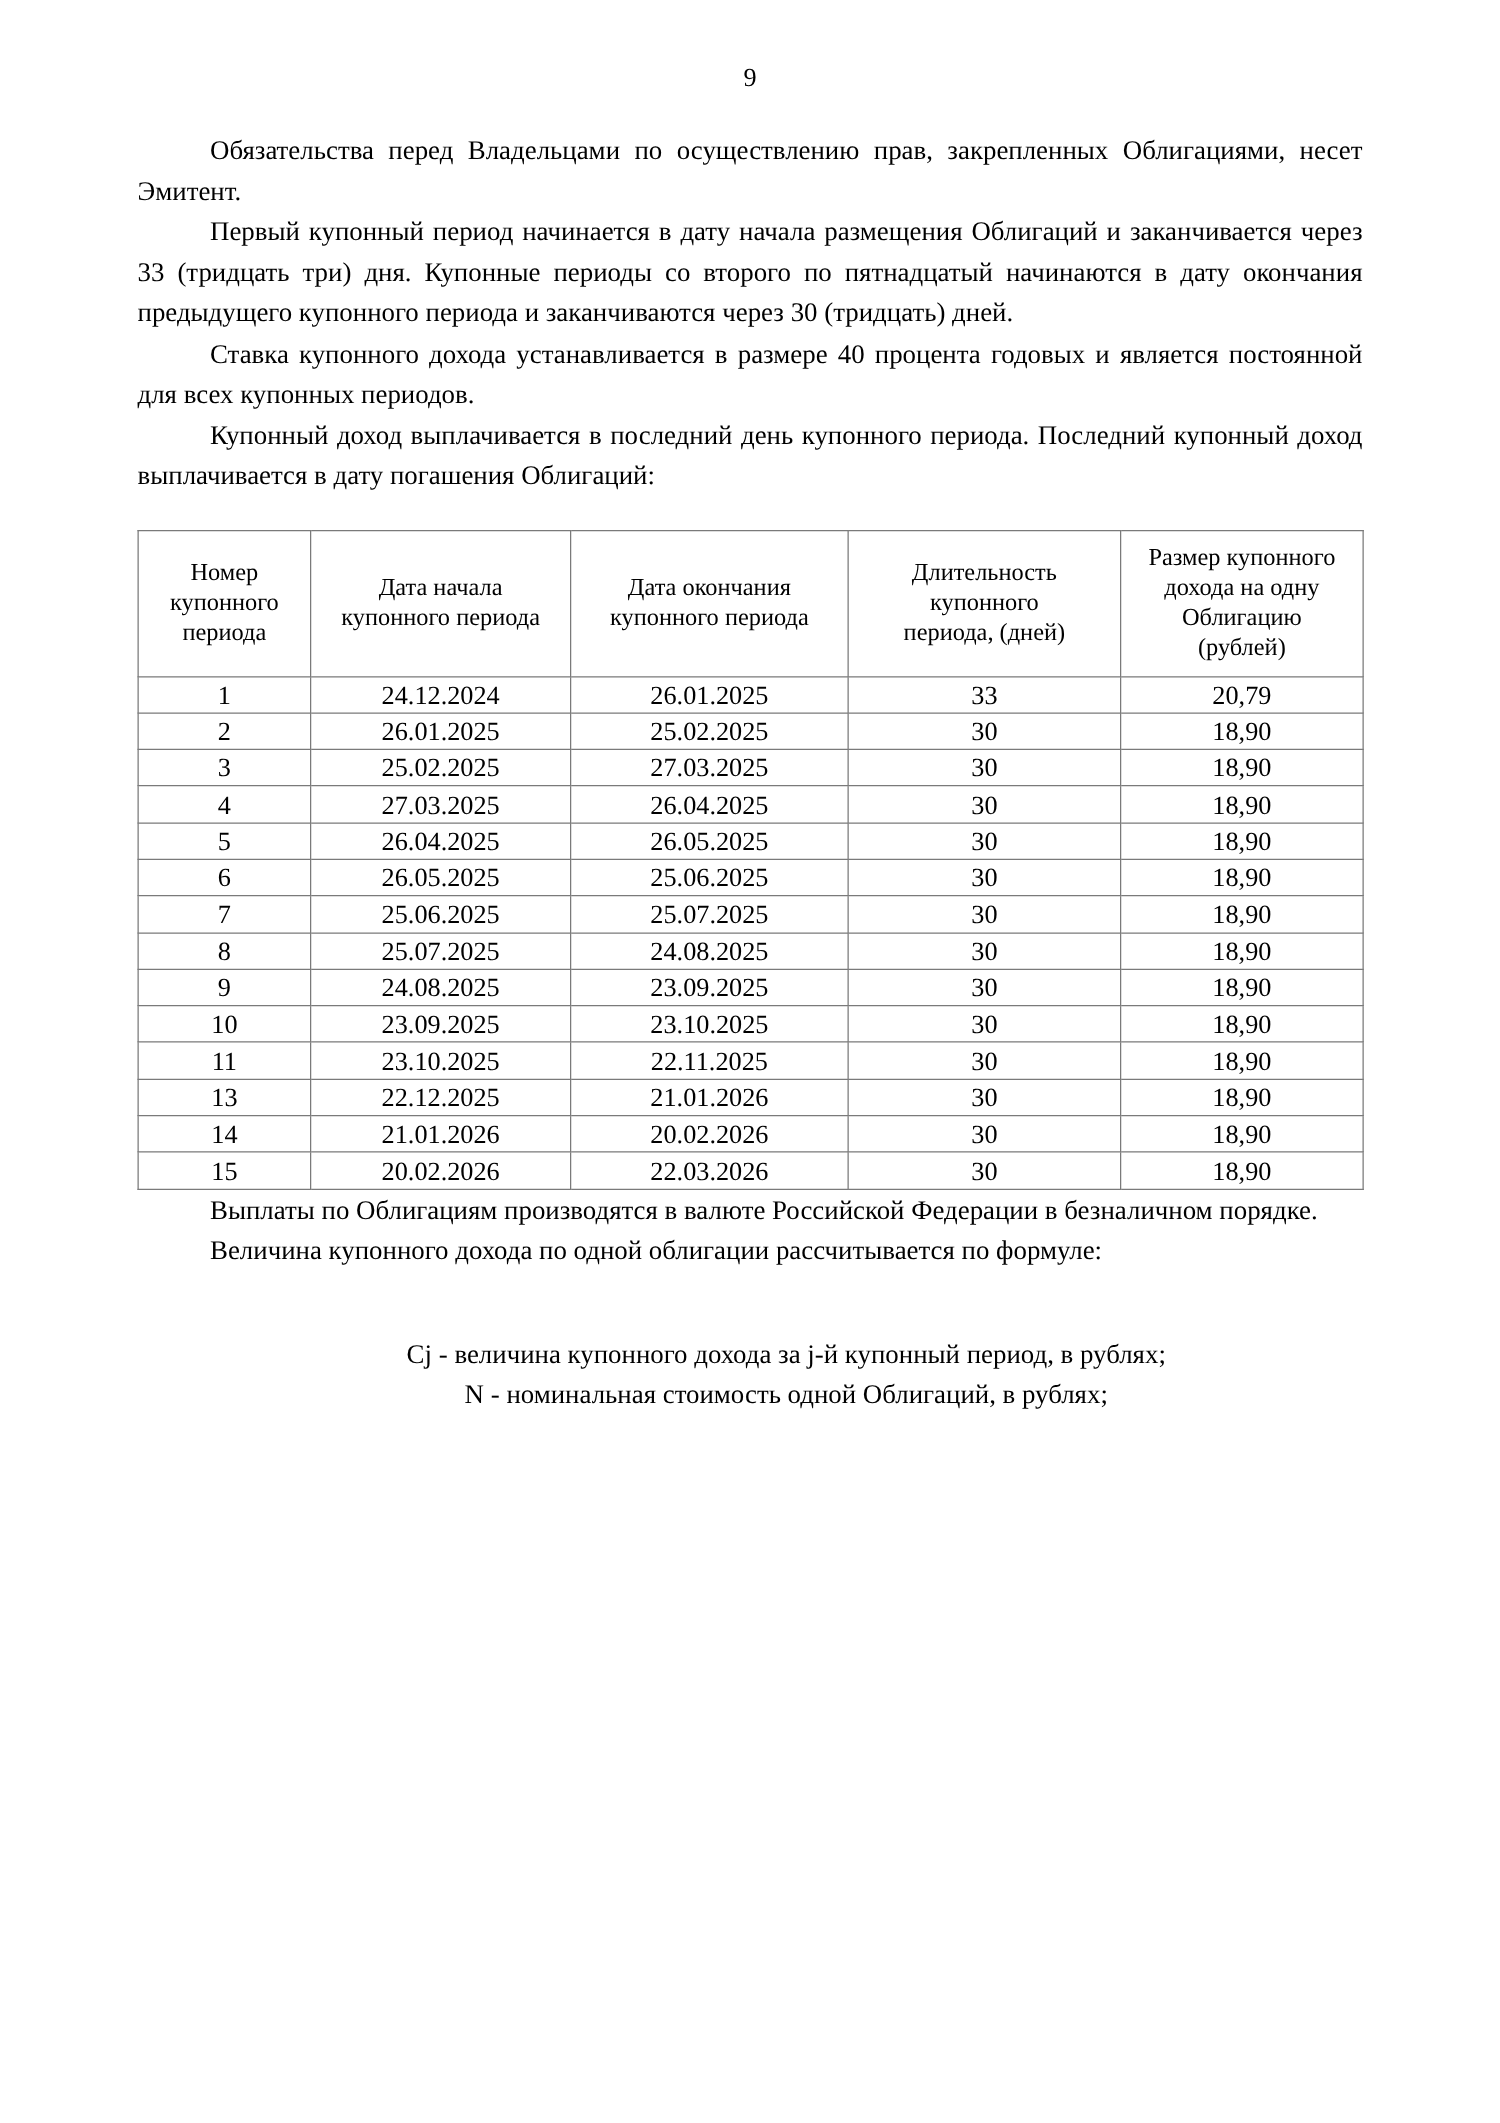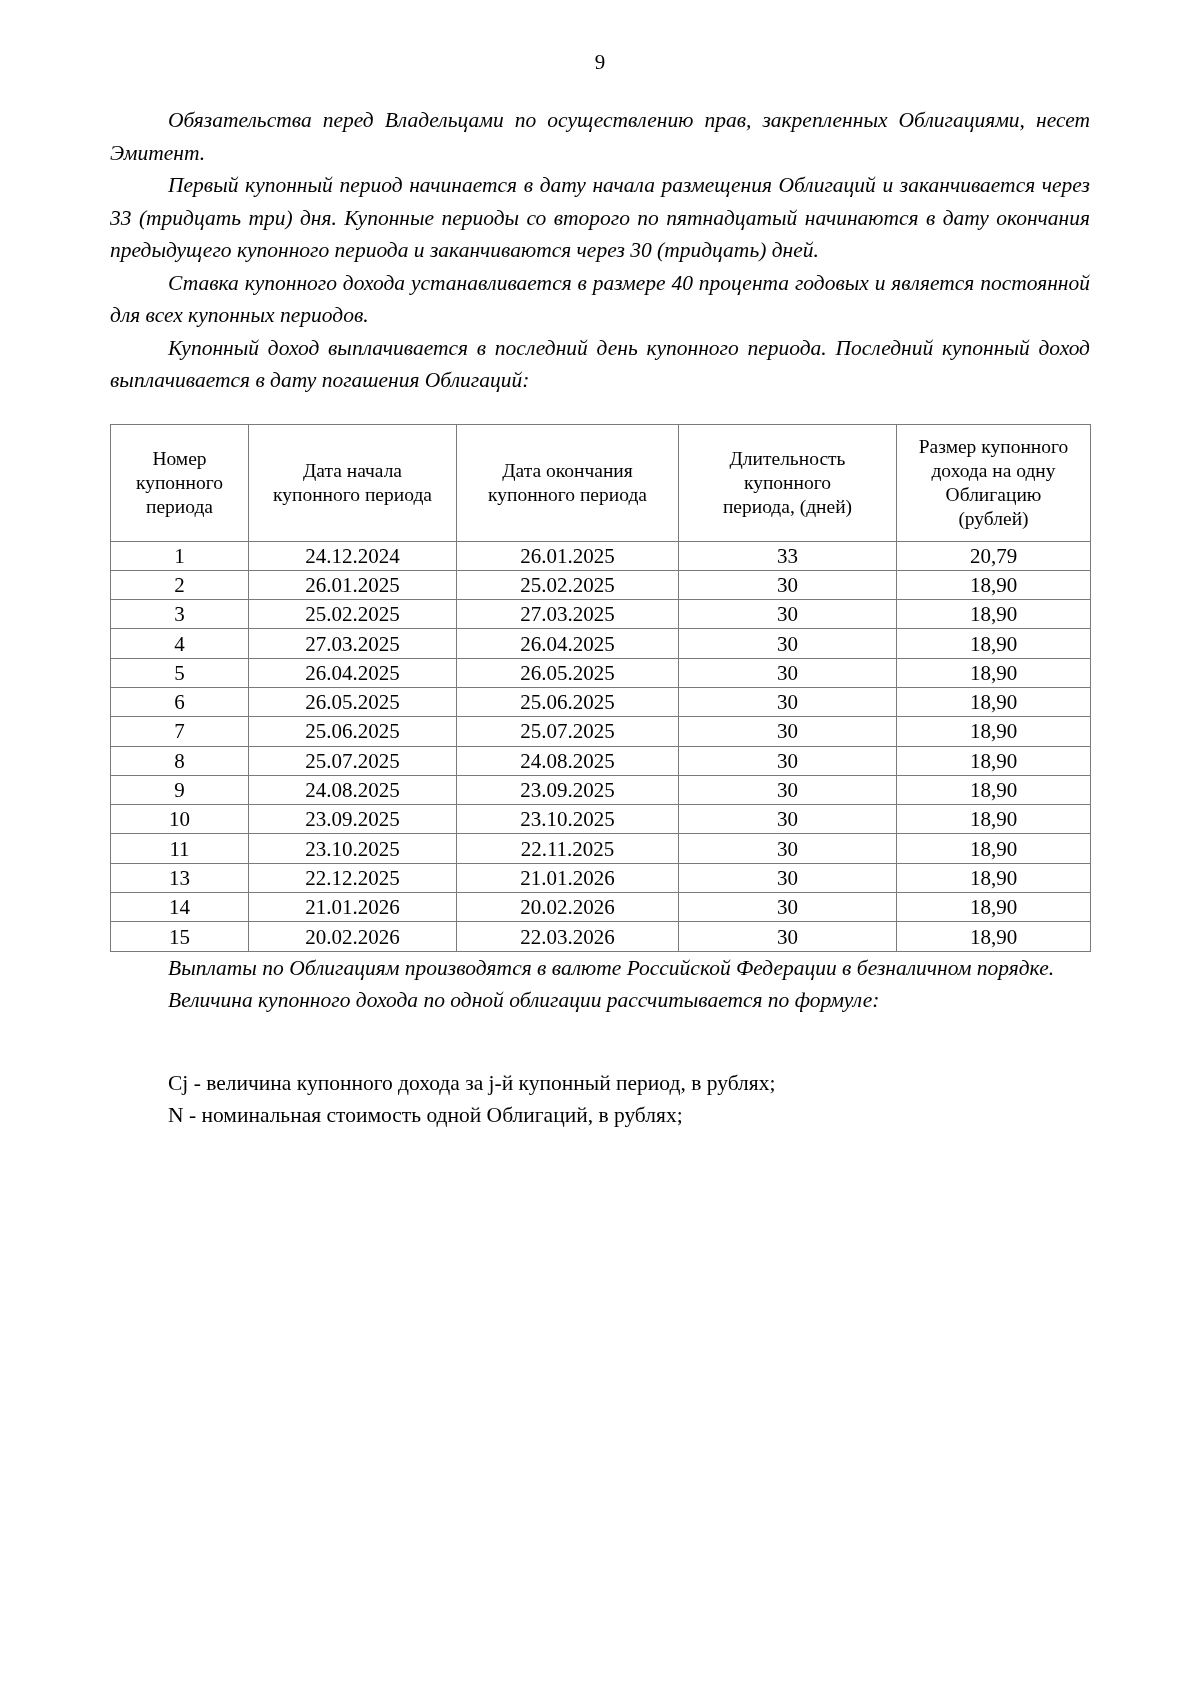--- a/index.html
+++ b/index.html
@@ -33,21 +33,20 @@
     left: 110px;
     width: 980px;
   }
   p.para {
     margin: 0;
     font-size: 21.5px;
     line-height: 32.5px;
     text-align: justify;
     text-indent: 58px;
     hyphens: none;
-    font-style: italic;
   }
   p.para:last-of-type { margin-bottom: 0; }
 
   
   .table-wrap {
     margin-top: 27px;
     margin-bottom: 0;
   }
   table.coupon-table {
     border-collapse: collapse;
@@ -92,21 +91,21 @@
   }
   .formula-gap-top { margin-top: 46px; }
 
   .defs {
     margin-top: 50px;
   }
   p.def-line {
     margin: 0;
     font-size: 21.5px;
     line-height: 32.5px;
-    text-align: left;
+    text-align: center;
     text-indent: 58px;
   }
 </style>
 </head>
 <body>
 
 <div class="page">
 
   <div class="page-number">9</div>
 

